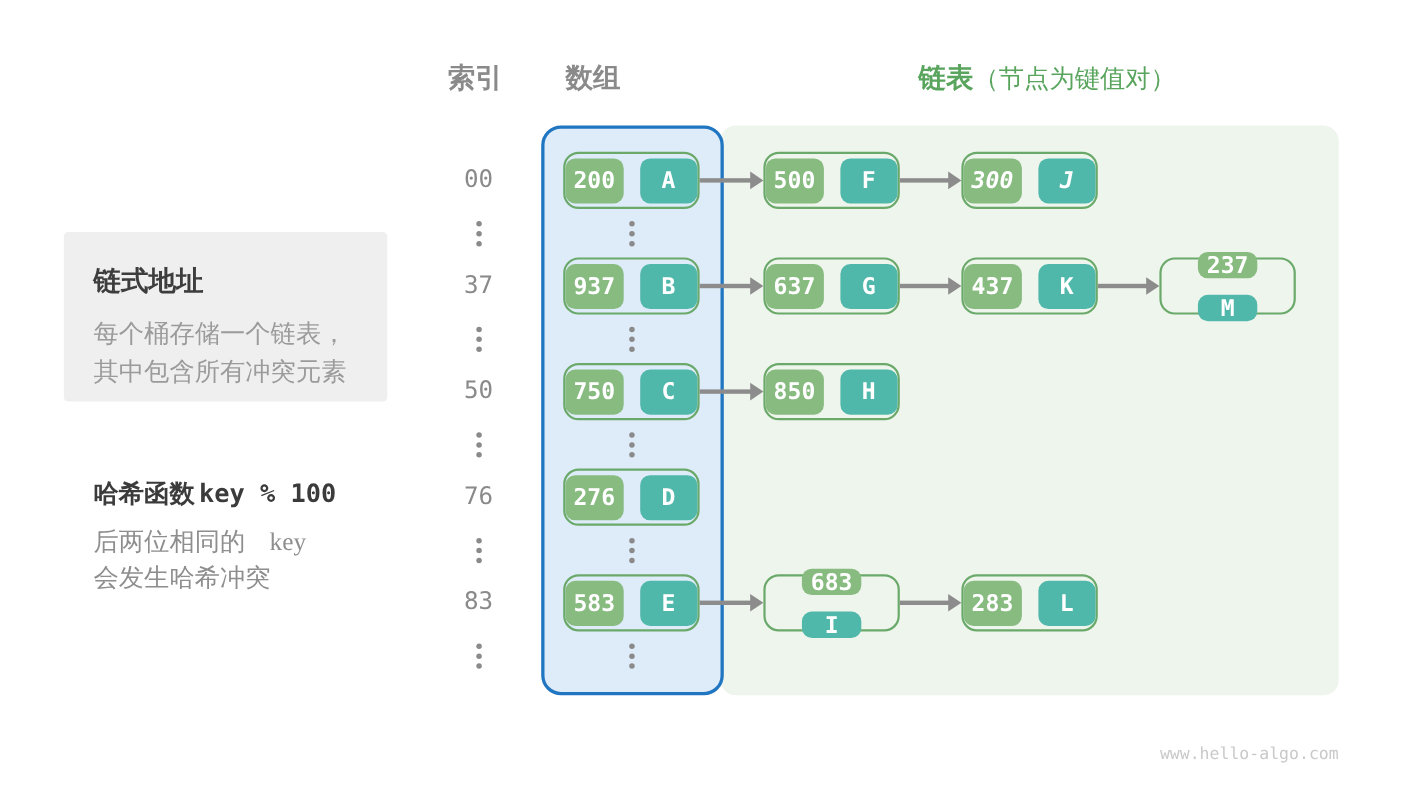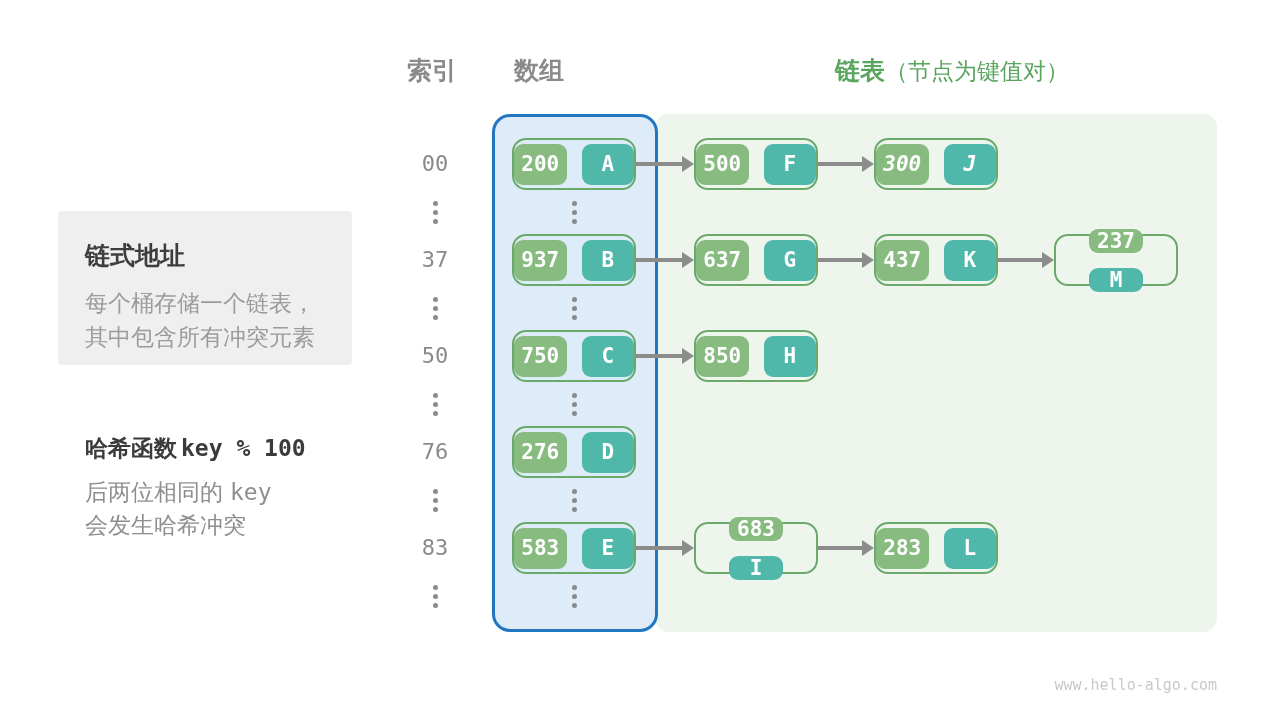--- a/index.html
+++ b/index.html
@@ -23,21 +23,21 @@
     padding:28px 0 0 27px;
   }
   .info-title{font-size:25px;font-weight:bold;color:#3d3d3d;margin-bottom:14px;}
   .info-line{font-size:23px;color:#9b9b9b;line-height:34px;white-space:nowrap;}
 
   
   .hash-note{position:absolute;left:85px;top:433px;white-space:nowrap;}
   .hash-line1{font-size:23px;font-weight:bold;color:var(--dark-text);margin-bottom:12px;}
   .hash-line1 .code{margin-left:4px;font-weight:bold;}
   .hash-gray{font-size:23px;color:#8e8e8e;line-height:33px;}
-  .hash-gray .code{margin-left:7px;}
+  .hash-gray .code{margin-left:22px;font-family:Liberation Serif, serif;}
 
   
   .list-region{
     position:absolute;left:655px;top:114px;width:562px;height:518px;
     background:var(--list-bg);border-radius:14px;
   }
   .array-region{
     position:absolute;left:492px;top:114px;width:166px;height:518px;
     background:var(--array-bg);border:3px solid var(--array-border);
     border-radius:18px;box-sizing:border-box;

